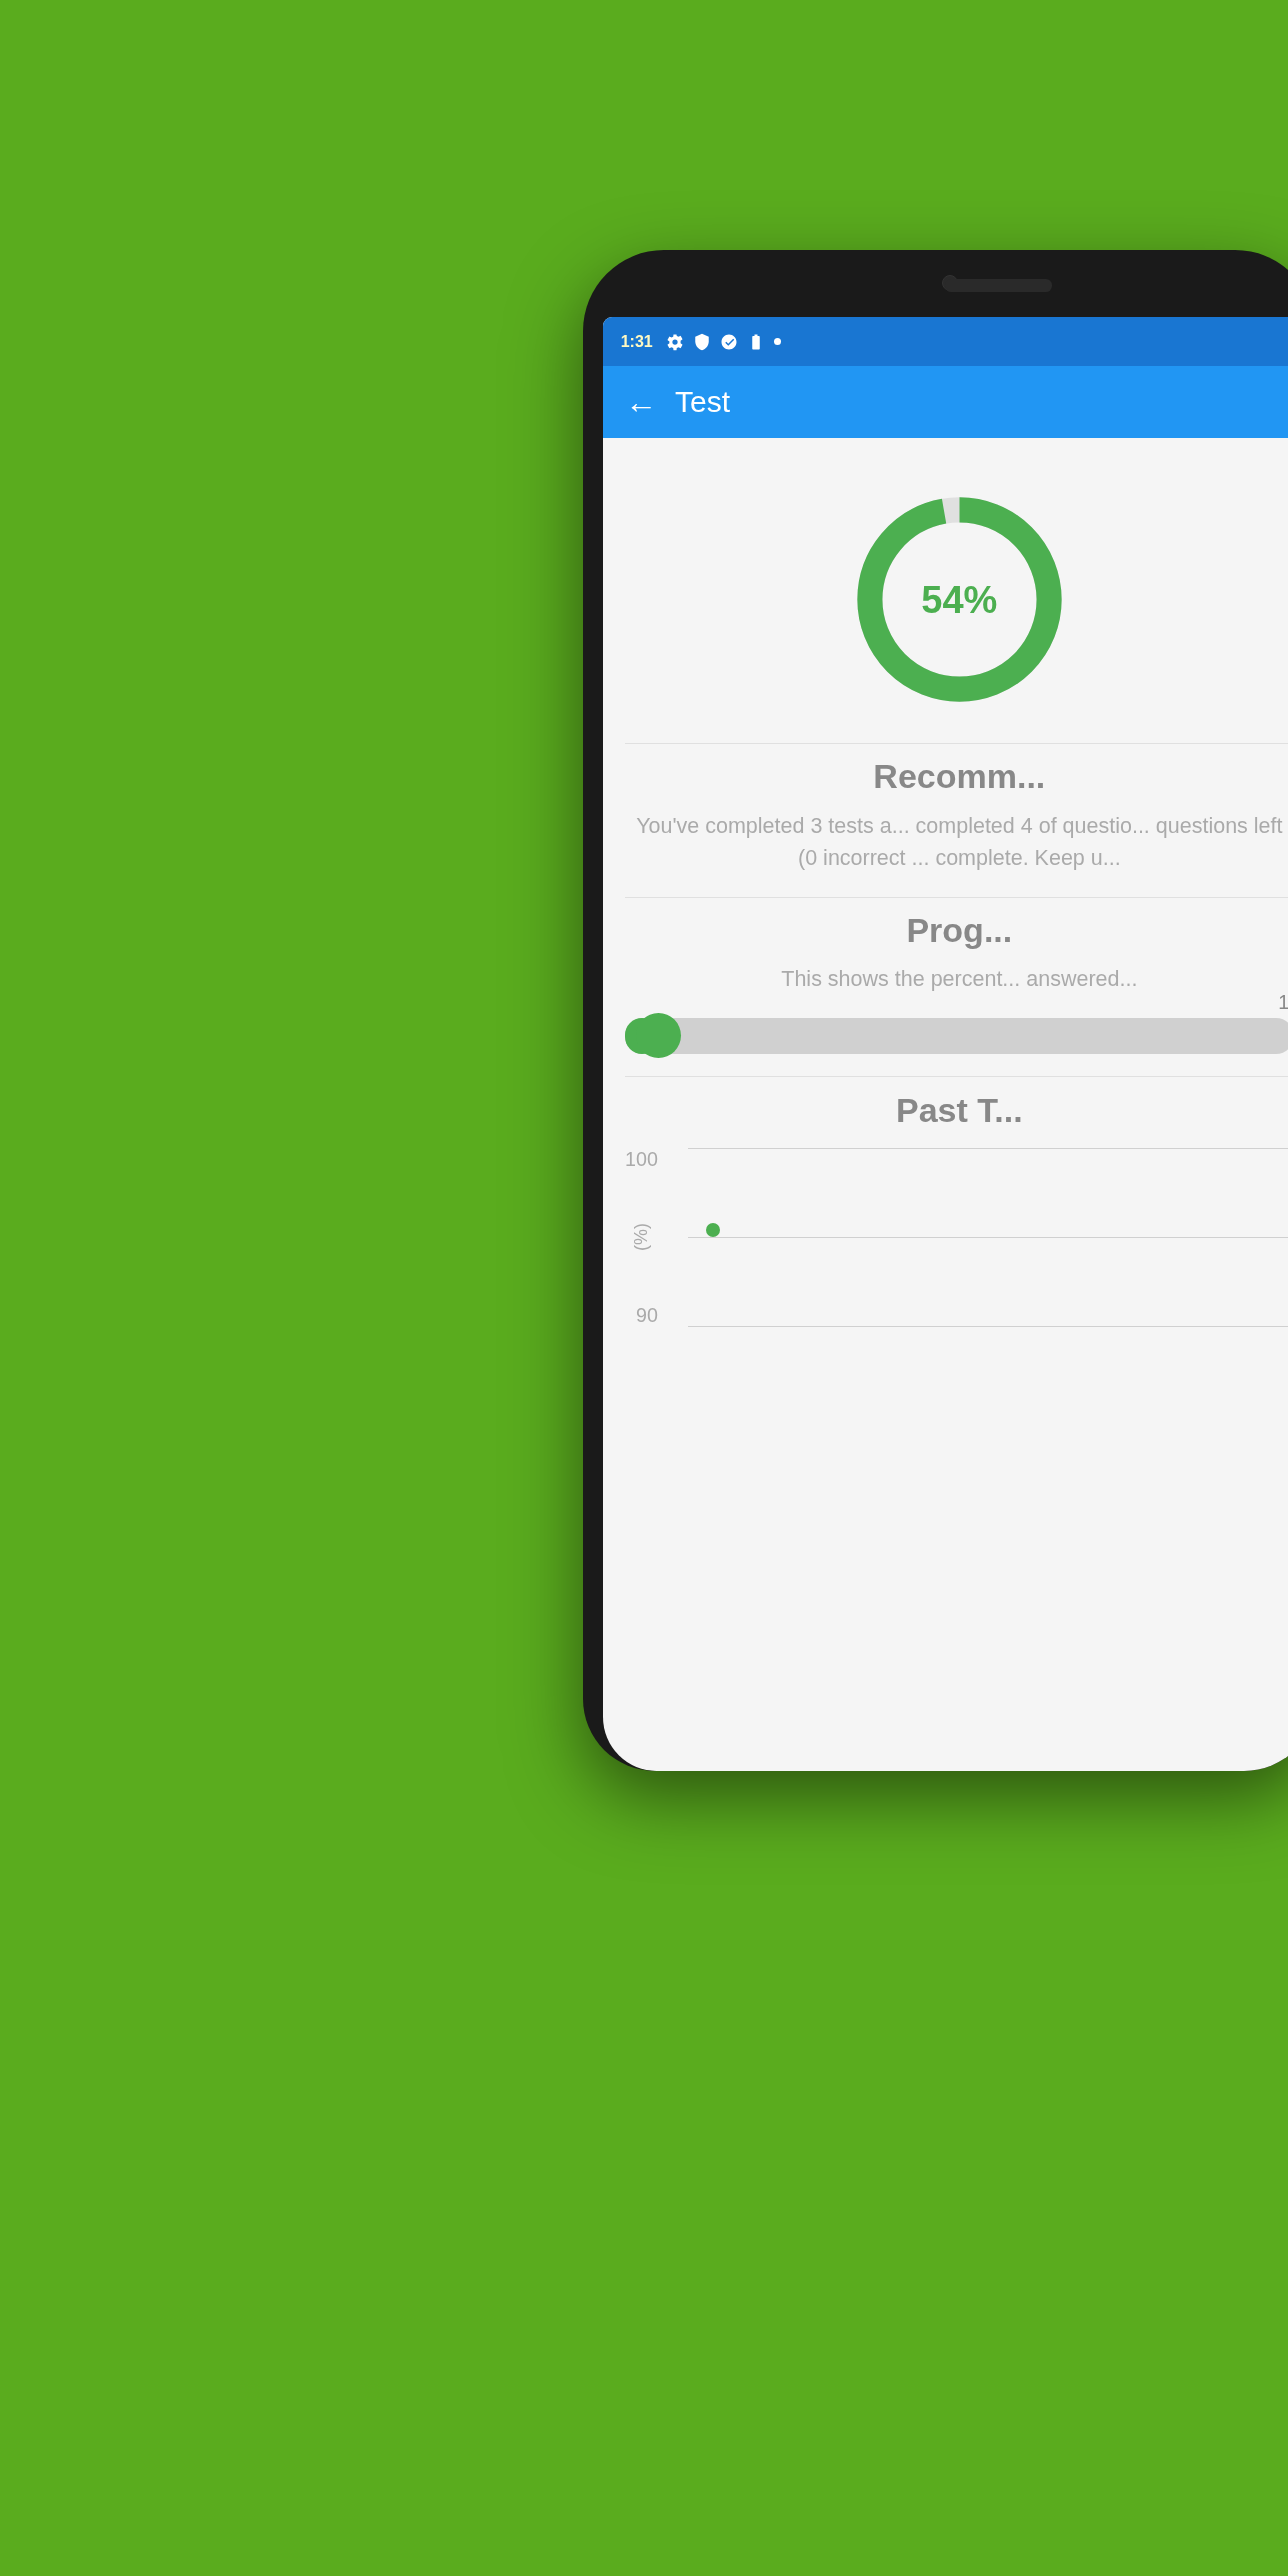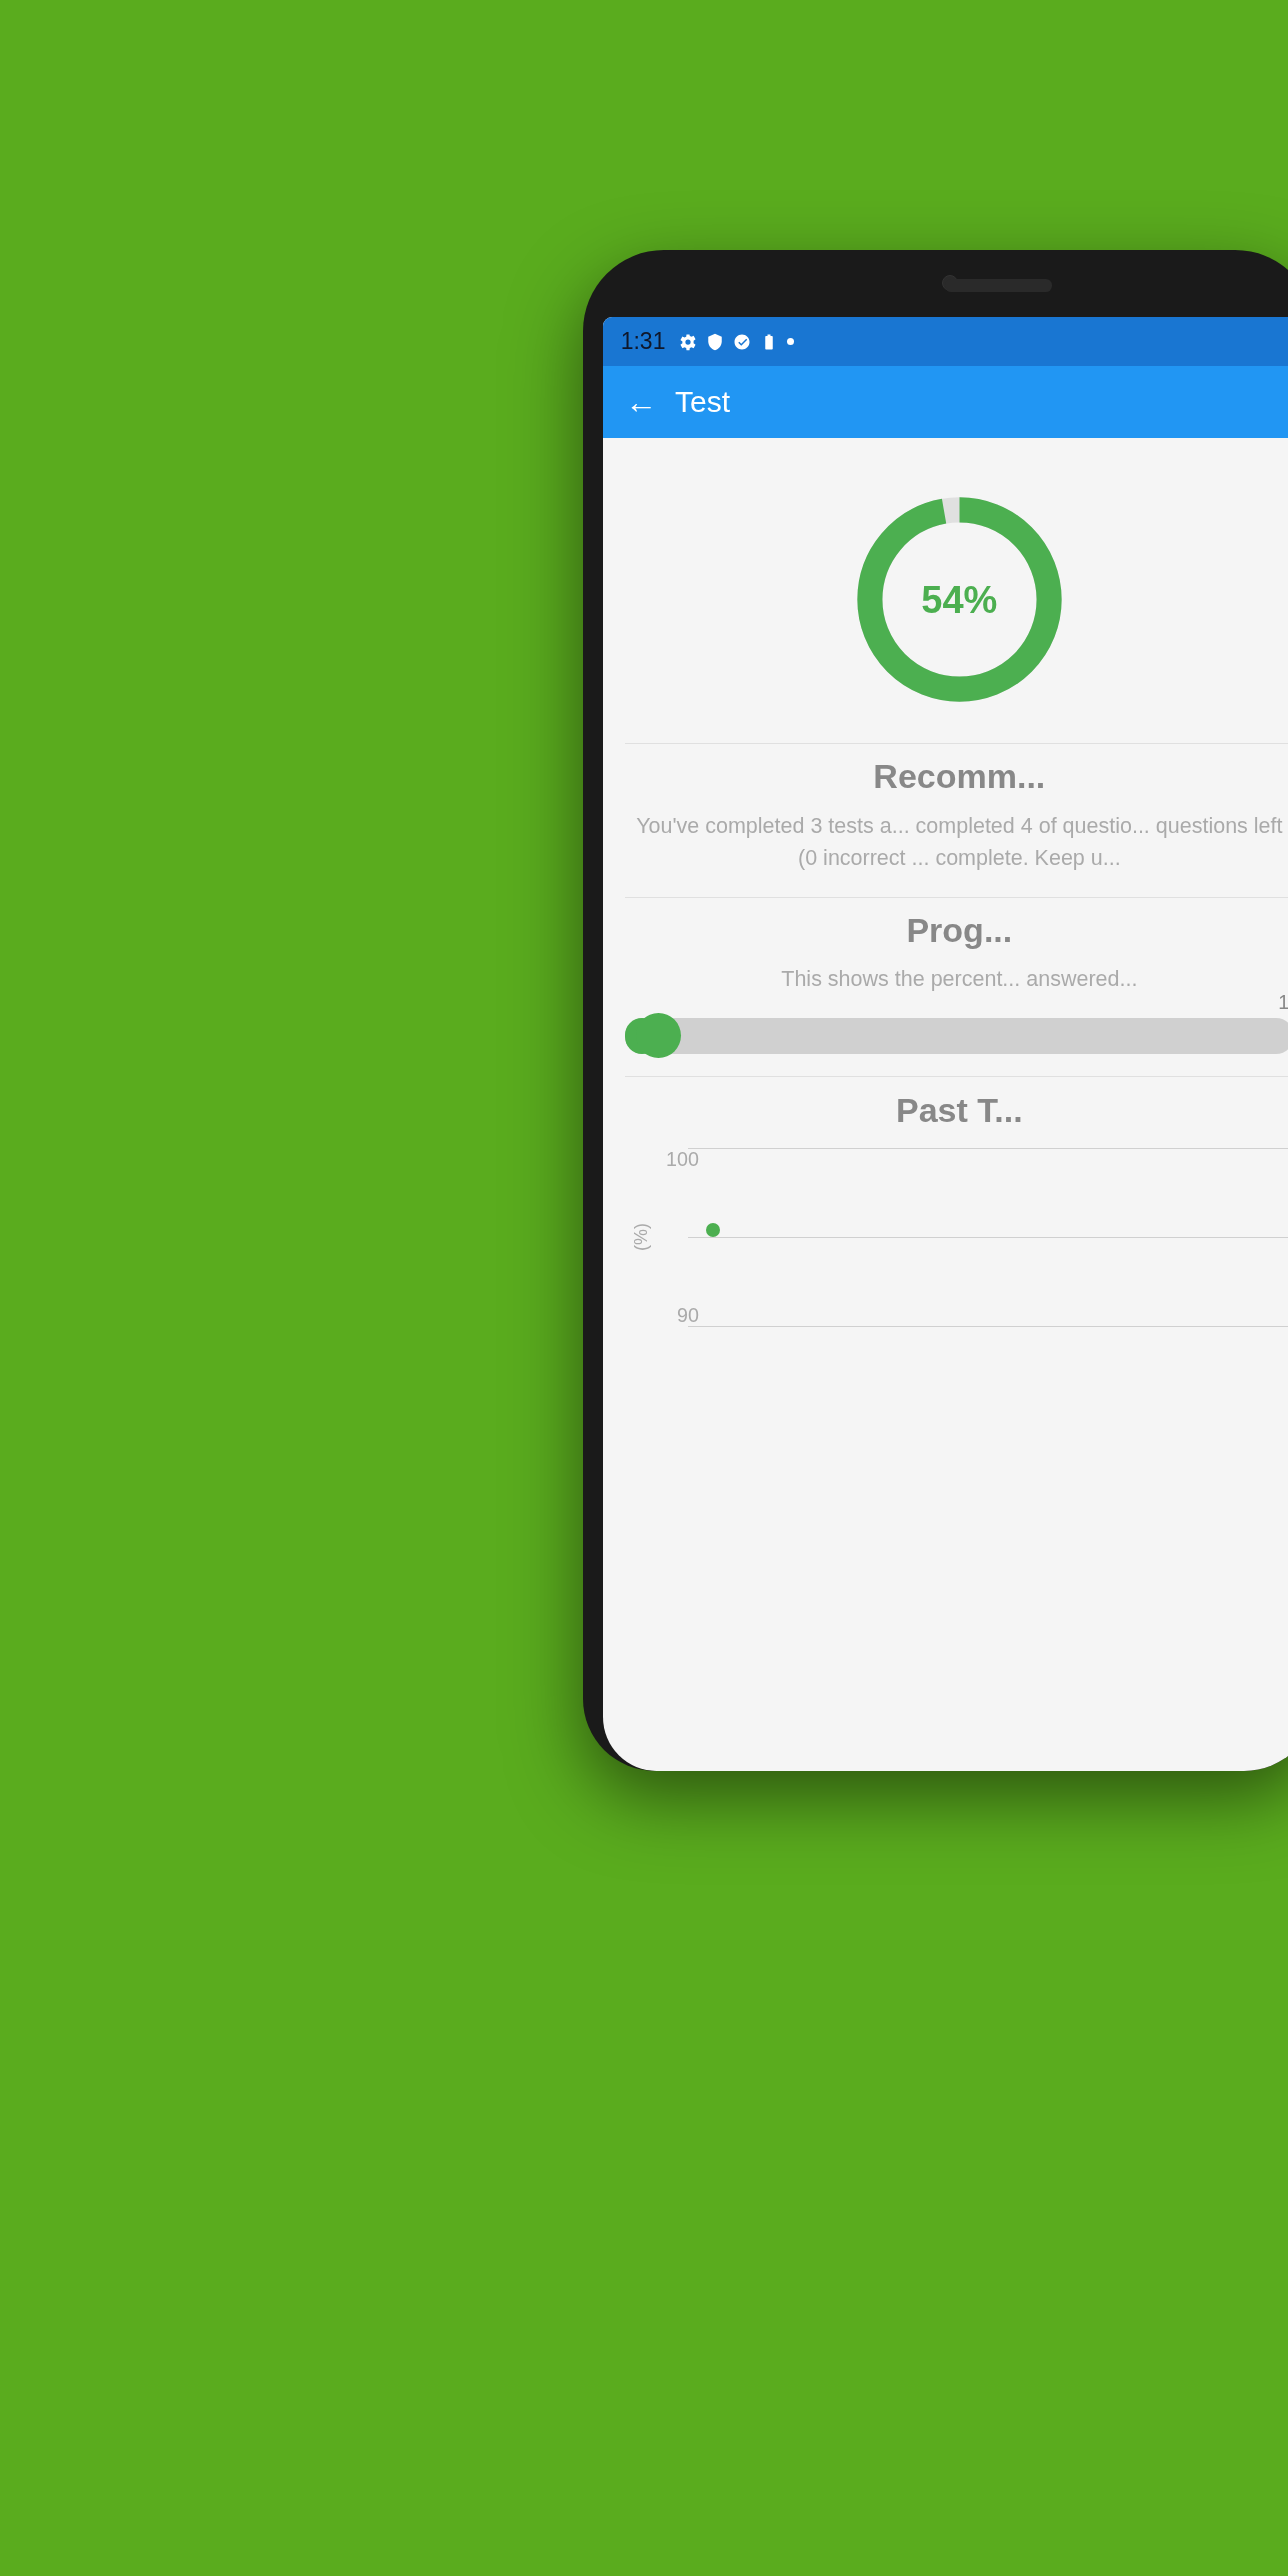--- a/index.html
+++ b/index.html
@@ -96,23 +96,23 @@
       height: 49px;
       display: flex;
       align-items: center;
       padding: 0 18px;
       color: white;
       font-size: 19.7px;
       font-weight: bold;
     }
 
     .status-time {
-      font-size: 23px;
-      font-weight: normal;
-      color: #0f172a;
+      font-size: 16px;
+      font-weight: bold;
+      color: #fef9c3;
     }
 
     .status-icons {
       display: flex;
       align-items: center;
       gap: 9px;
       margin-left: 13.4px;
     }
 
     .status-icon {
@@ -270,21 +270,20 @@
       display: flex;
       flex-direction: column;
       justify-content: space-between;
       align-items: flex-end;
       padding-right: 9px;
     }
 
     .chart-y-label {
       font-size: 19.7px;
       color: #aaa;
-      margin-left: 41px;
     }
 
     .chart-lines {
       position: absolute;
       left: 63px;
       right: 0;
       top: 0;
       bottom: 0;
     }
 

